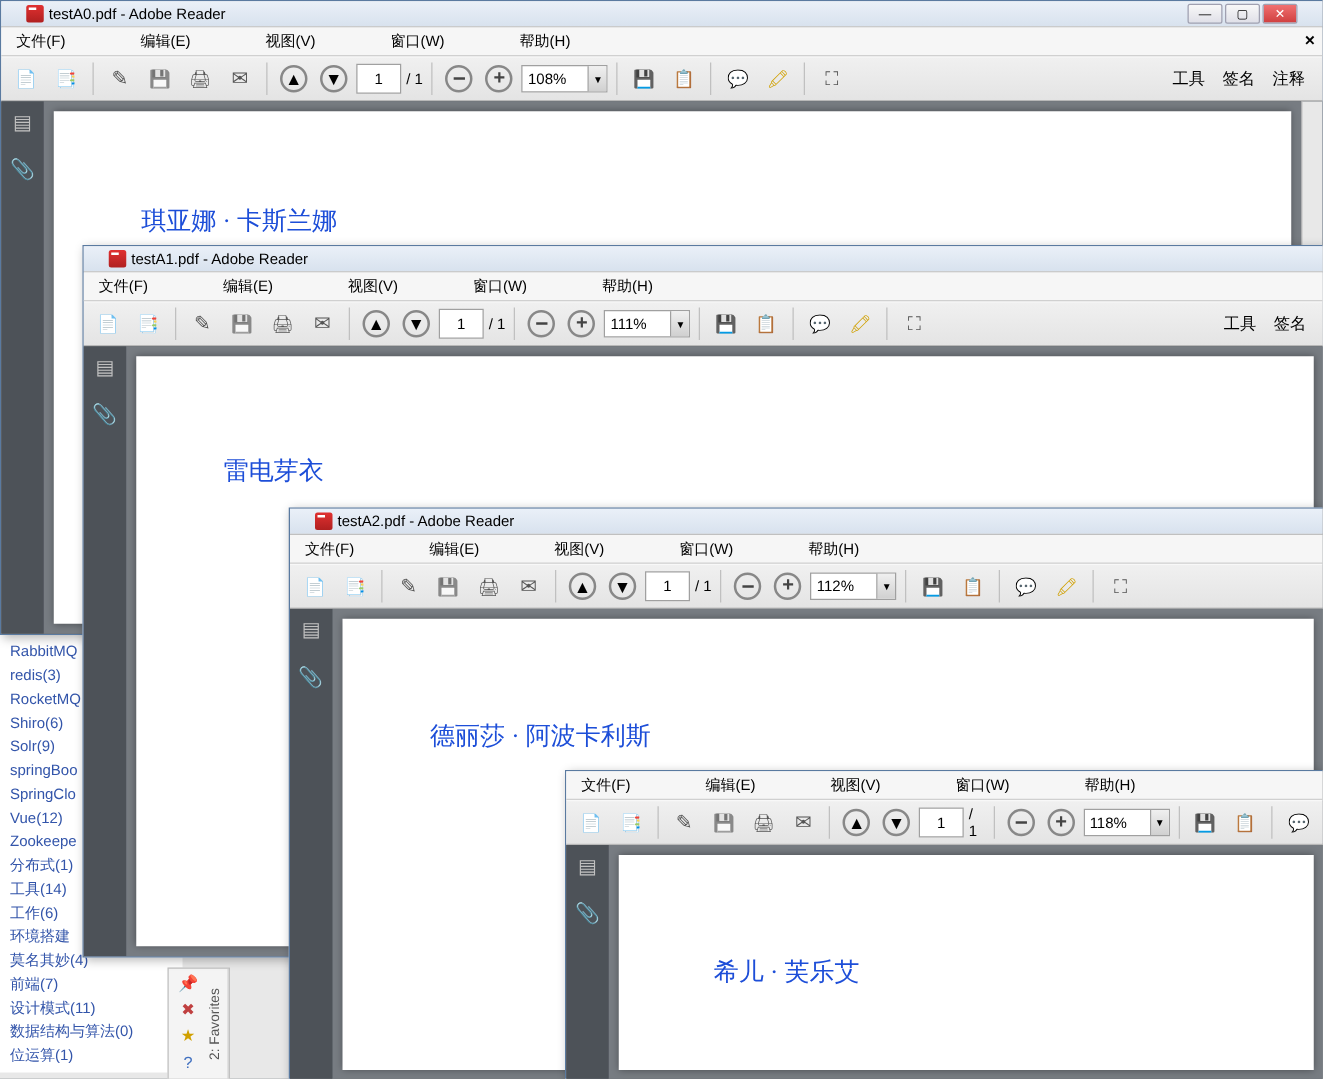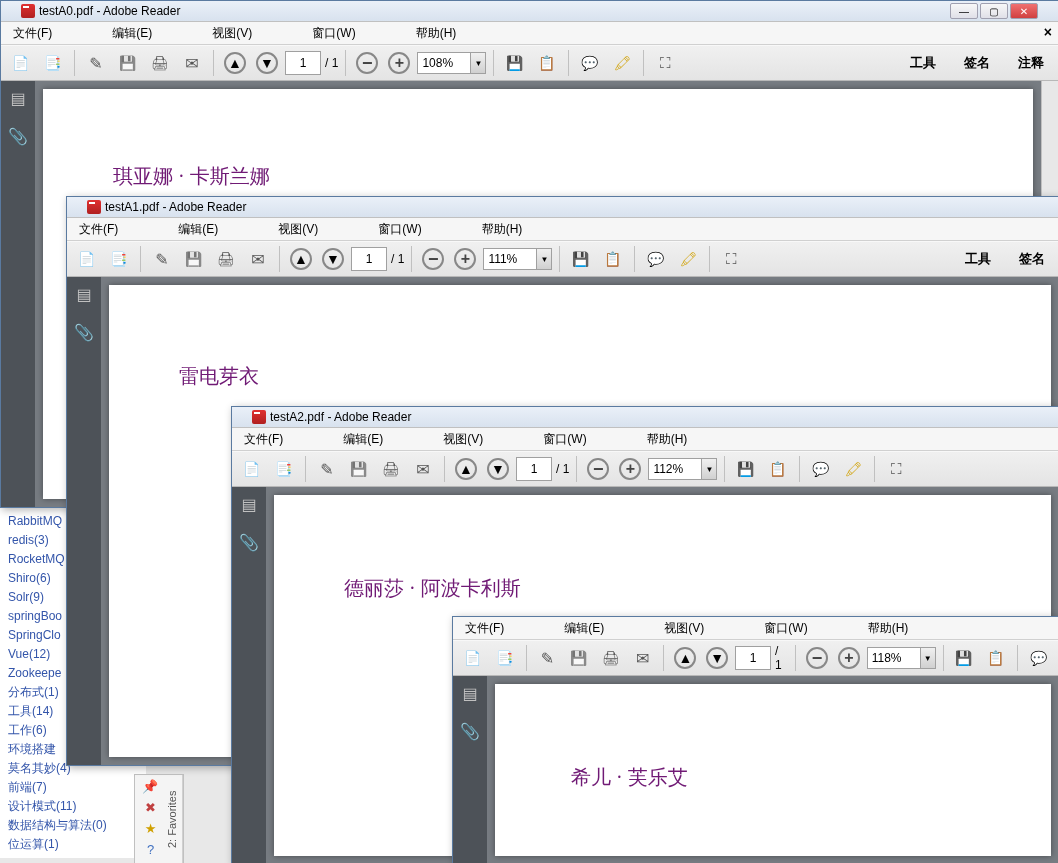--- a/index.html
+++ b/index.html
@@ -118,24 +118,23 @@
   .zoom-combo .zarrow {
     width: 14px; height: 20px;
     background: linear-gradient(#f0f0f0,#d0d0d0);
     border-left: 1px solid #a0a0a0;
     display: flex; align-items: center; justify-content: center;
     font-size: 8px;
   }
   .toolbar-right {
     margin-left: auto;
     display: flex;
-    gap: 28px;
+    gap: 14px;
     font-size: 13px;
     padding-right: 8px;
-    font-weight: bold;
   }
   .body-area {
     flex: 1;
     display: flex;
     background: #4d5258;
     overflow: hidden;
   }
   .left-rail {
     width: 34px;
     background: #4d5258;
@@ -167,21 +166,21 @@
   }
   .scrollbar-v {
     width: 16px;
     background: #e8e8e8;
     border-left: 1px solid #c0c0c0;
   }
   .doc-text {
     position: absolute;
     font-family: "KaiTi", "STKaiti", serif;
     font-size: 20px;
-    color: #701a75;
+    color: #1d4ed8;
   }
   .tags-bg {
     position: absolute;
     left: 0; top: 508px;
     width: 130px;
     font-size: 12px;
     line-height: 19px;
     color: #3355aa;
     padding: 4px 8px;
     background: white;

